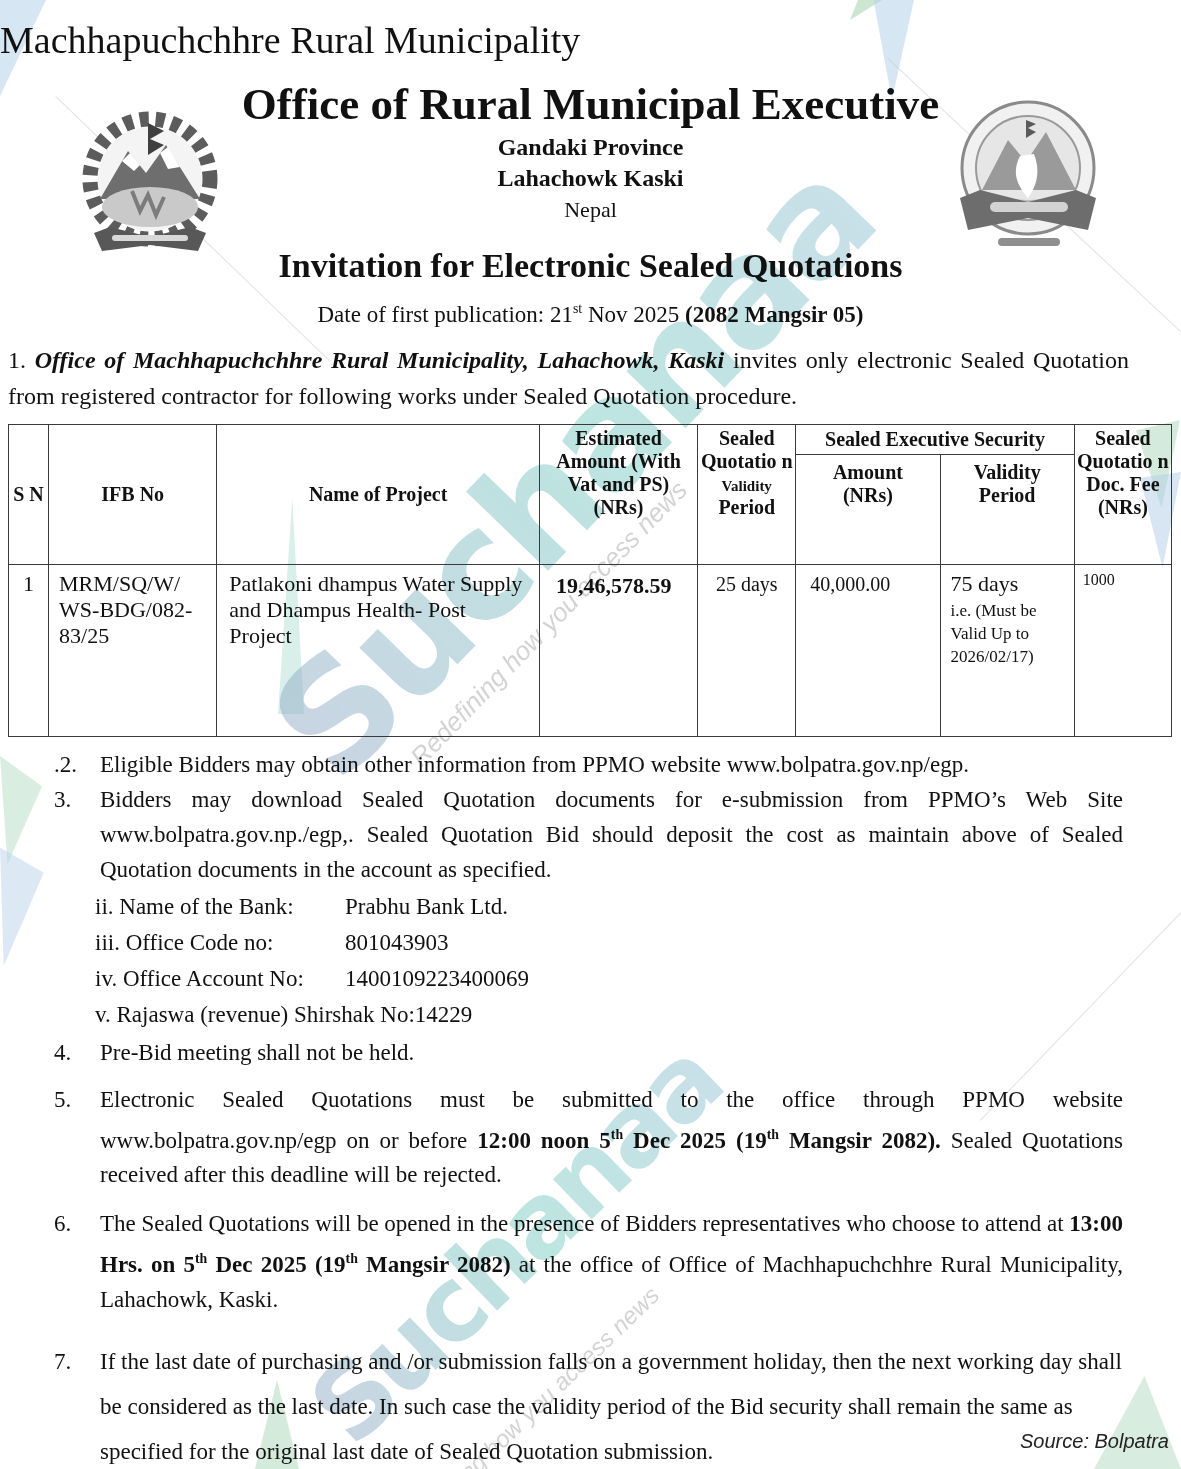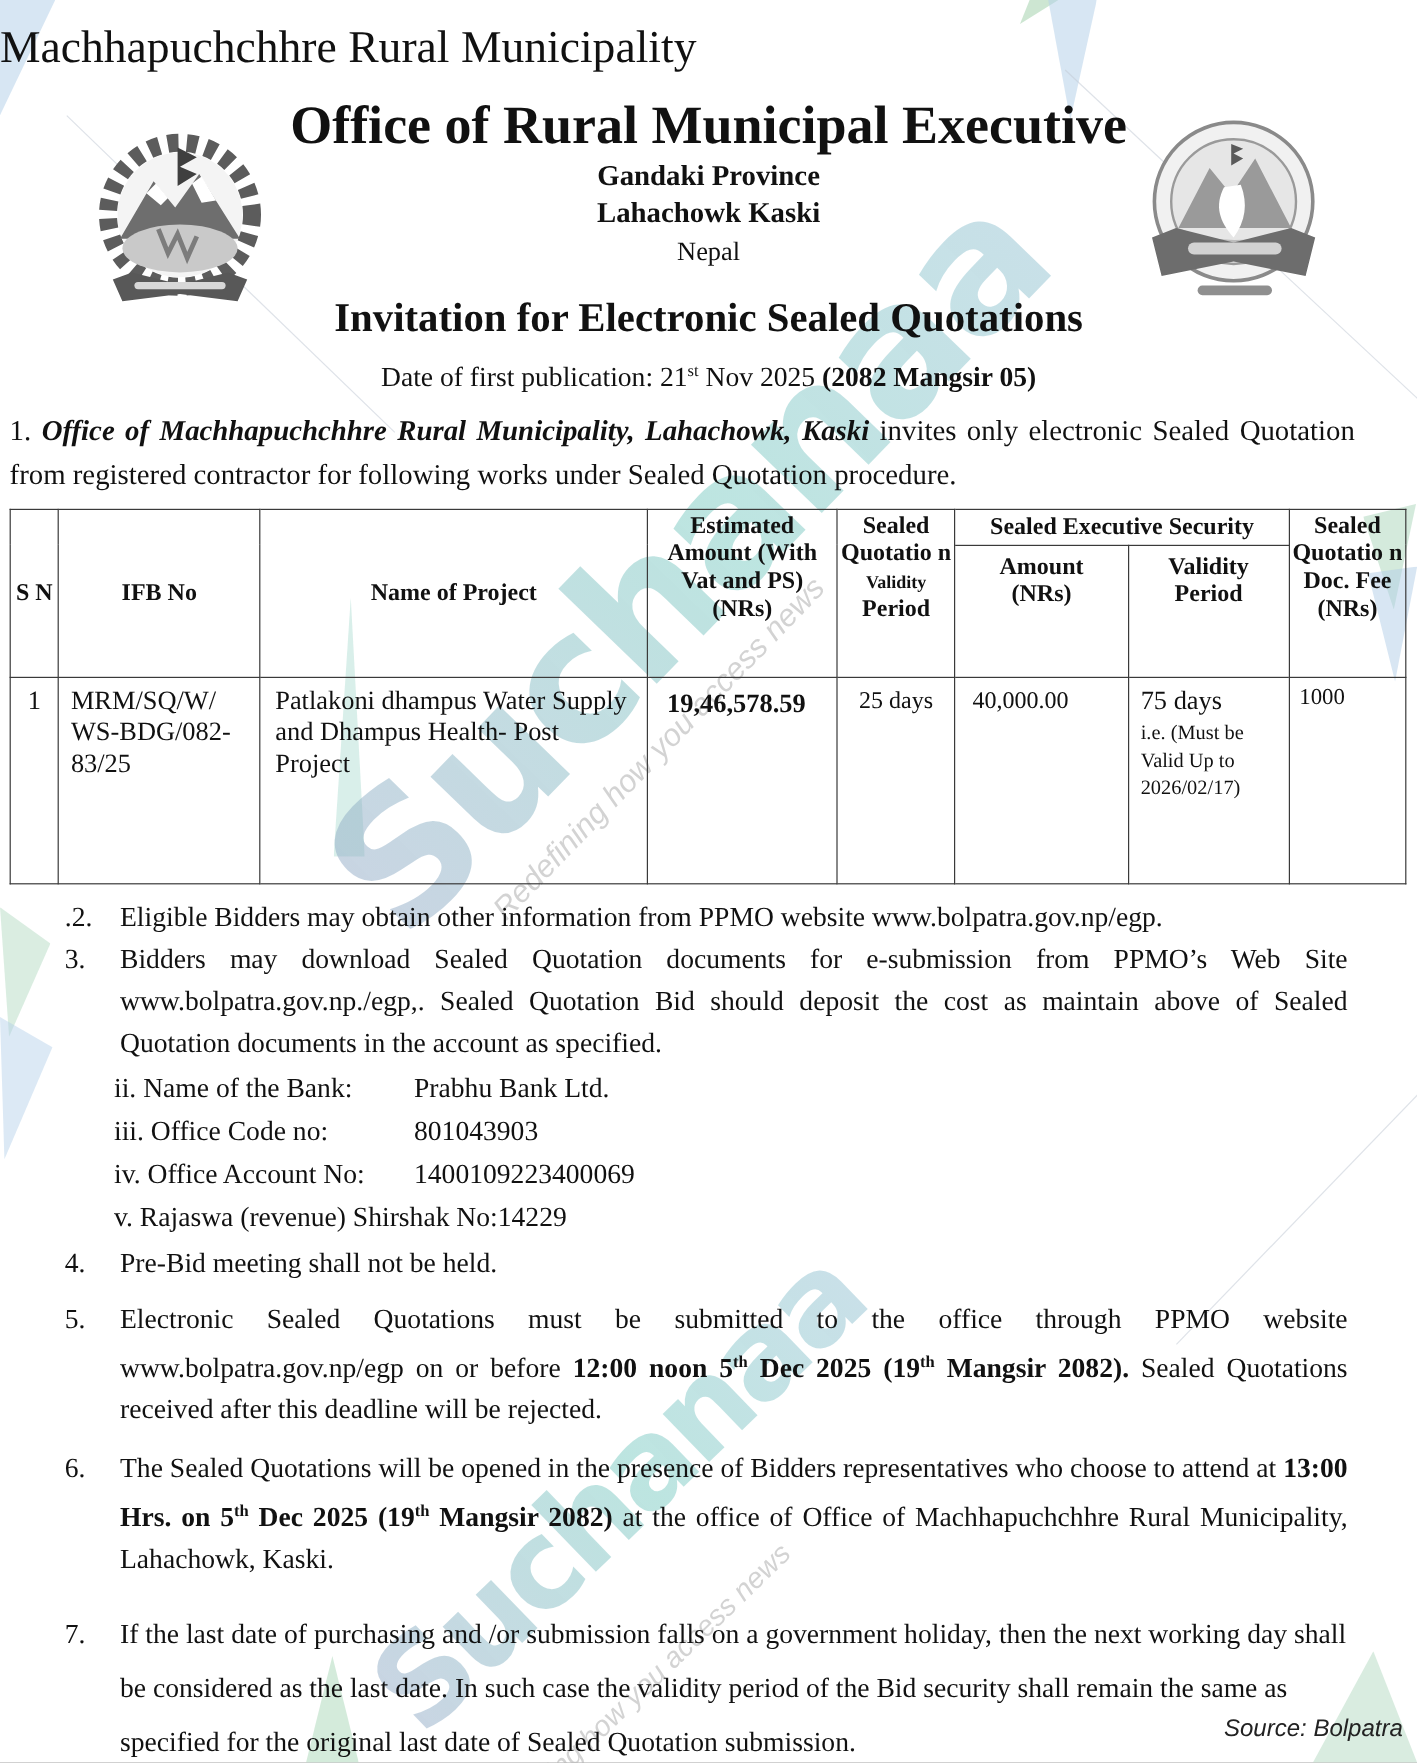--- a/index.html
+++ b/index.html
@@ -44,21 +44,21 @@
   tr.hrow{height:110px;}
   tr.drow{height:172px;}
   td.dcell{vertical-align:top;font-size:22px;}
   td.c-sn{text-align:center;padding-top:6px;}
   td.c-ifb{padding:6px 2px 0 10px;}
   td.c-prj{padding:6px 6px 0 12px;}
   td.c-est{padding:8px 0 0 16px;font-weight:bold;}
   td.c-sqv{text-align:center;font-size:20px;padding-top:8px;}
   td.c-amt{padding:8px 0 0 14px;font-size:20px;}
   td.c-vp{padding:6px 4px 0 10px;}
-  td.c-fee{padding:6px 0 0 8px;font-size:19px;}
+  td.c-fee{padding:6px 0 0 8px;font-size:16px;}
   .vp-note{font-family:Liberation Serif, serif;font-size:17px;line-height:1.35;margin-top:3px;}
   
   .item{display:flex;margin:0 58px 0 30px;font-size:23px;}
   .item .no{width:70px;box-sizing:border-box;padding-left:24px;flex:none;}
   .item .txt{flex:1;}
   .lh-n{line-height:35px;}
   .lh-w{line-height:45px;}
   .just{text-align:justify;}
   .mt10{margin-top:10px;}.mt12{margin-top:12px;}.mt14{margin-top:14px;}.mt22{margin-top:22px;}
   .account{margin:2px 60px 2px 95px;font-size:23px;line-height:36px;}

